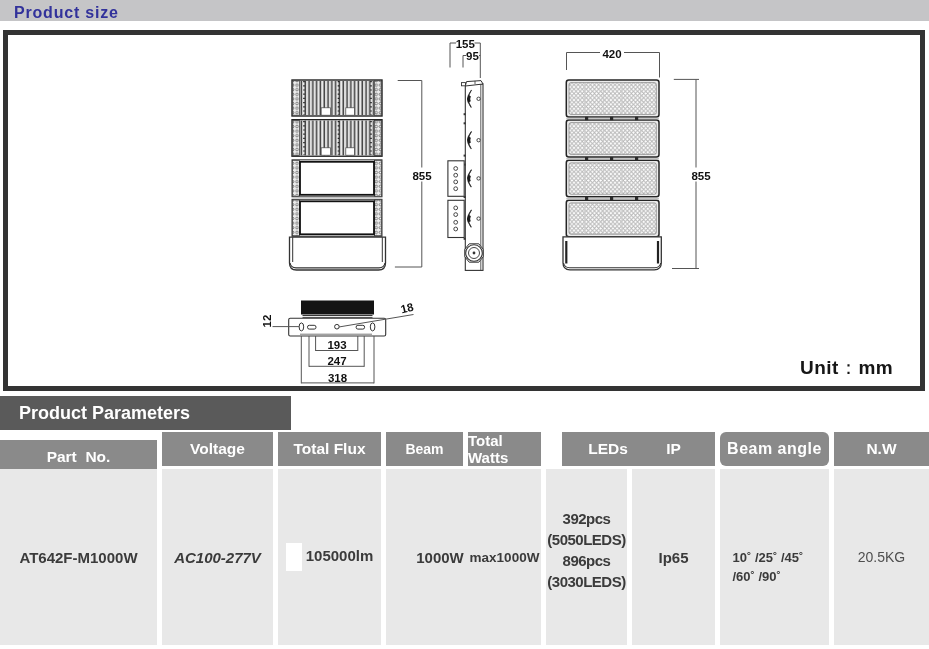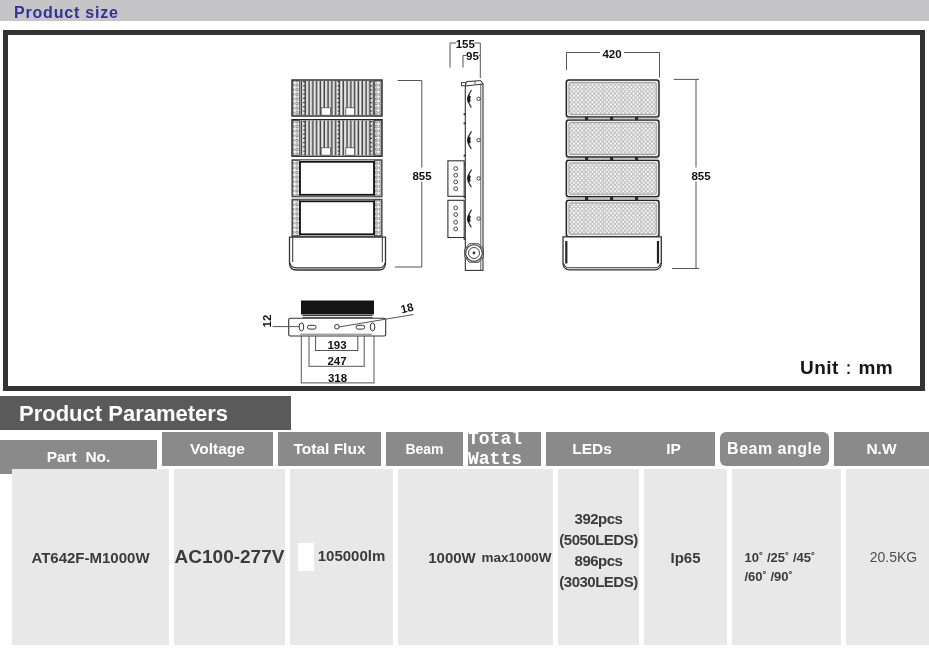--- a/index.html
+++ b/index.html
@@ -1,19 +1,19 @@
 <!DOCTYPE html>
 <html><head>
 <meta charset="utf-8">
 <style>
   html,body{margin:0;padding:0;background:#fff;}
   body{width:929px;height:649px;position:relative;font-family:"Liberation Sans",sans-serif;overflow:hidden;}
   .abs{position:absolute;}
   .hc{top:432px;height:34px;background:#8a8a8a;color:#ffffff;font-weight:bold;font-size:15.5px;display:flex;align-items:center;justify-content:center;}
-  .dc{top:469px;height:176px;box-sizing:border-box;background:#e8e8e8;color:#3b3b3b;font-weight:bold;font-size:14px;display:flex;align-items:center;justify-content:center;text-align:center;margin-left:12px;}
+  .dc{top:469px;height:176px;box-sizing:border-box;background:#e8e8e8;color:#3b3b3b;font-weight:bold;font-size:14px;display:flex;align-items:center;justify-content:center;text-align:center;}
 </style>
 </head>
 <body>
 
 <div class="abs" style="left:0;top:0;width:929px;height:21px;background:#c5c5c7;"></div>
 
 <div class="abs" style="left:14px;top:1.5px;width:300px;height:21px;line-height:21px;color:#32329b;font-size:16px;font-weight:bold;letter-spacing:0.8px;">Product size</div>
 
 <div class="abs" style="left:3px;top:30px;width:912px;height:351px;border:5px solid #333333;background:#ffffff;"></div>
 
@@ -295,46 +295,46 @@
     <line x1="374" y1="336" x2="374" y2="383.4" stroke="#555" stroke-width="1"></line>
     <line x1="301.3" y1="382.9" x2="374" y2="382.9" stroke="#555" stroke-width="1"></line>
     <text x="337.5" y="381.7" font-size="11.5" font-weight="bold" fill="#111" text-anchor="middle" font-family="Liberation Sans">318</text>
   </g>
 </svg>
 
 <div class="abs" style="left:800px;top:355px;width:140px;color:#161616;font-size:19px;font-weight:bold;letter-spacing:0.5px;">Unit<span style="font-weight:normal;">：</span>mm</div>
 
 <div class="abs" style="left:0;top:396px;width:291px;height:34px;background:#5a5a5a;"></div>
 
-<div class="abs" style="left:19px;top:396px;height:34px;line-height:35px;color:#ffffff;font-size:22px;font-weight:bold;text-align:center;">Product&nbsp;Parameters</div>
+<div class="abs" style="left:19px;top:396px;height:34px;line-height:35px;color:#ffffff;font-size:18px;font-weight:bold;text-align:center;">Product&nbsp;Parameters</div>
 
 <div class="abs hc" style="left:0;width:157px;margin-top:8px;">Part&nbsp; No.</div>
 
 <div class="abs hc" style="left:162px;width:111px;">Voltage</div>
 
 <div class="abs hc" style="left:278px;width:103px;">Total Flux</div>
 
 <div class="abs hc" style="left:386px;width:77px;font-size:14px;">Beam</div>
 
-<div class="abs hc" style="left:468px;width:73px;font-size:18px;font-family:Liberation Mono, monospace;">Total Watts</div>
-
-<div class="abs hc" style="left:546px;width:92px;">LEDs</div>
+<div class="abs hc" style="left:468px;width:73px;font-size:15px;">Total Watts</div>
+
+<div class="abs hc" style="left:562px;width:92px;">LEDs</div>
 
 <div class="abs hc" style="left:632px;width:83px;">IP</div>
 
 <div class="abs hc" style="left:720px;width:109px;font-size:16px;letter-spacing:0.5px;border-radius:6px;">Beam&nbsp;angle</div>
 
 <div class="abs hc" style="left:834px;width:95px;">N.W</div>
 
 <div class="abs dc" style="left:0;width:157px;">
     <span style="font-size:15px;">AT642F-M1000W</span>
   </div>
 
 <div class="abs dc" style="left:162px;width:111px;">
-    <span style="font-size:19px;">AC100-277V</span>
+    <span style="font-size:15px;font-style:italic;">AC100-277V</span>
   </div>
 
 <div class="abs dc" style="left:278px;width:103px;">
     <span><span style="display:inline-block;width:16px;height:28px;background:#ffffff;vertical-align:middle;margin-right:4px;"></span><span style="font-size:15px;">105000lm</span></span>
   </div>
 
 <div class="abs dc" style="left:386px;width:100px;">
     <span style="font-size:15px;position:relative;left:4px;">1000W</span>
   </div>
 

